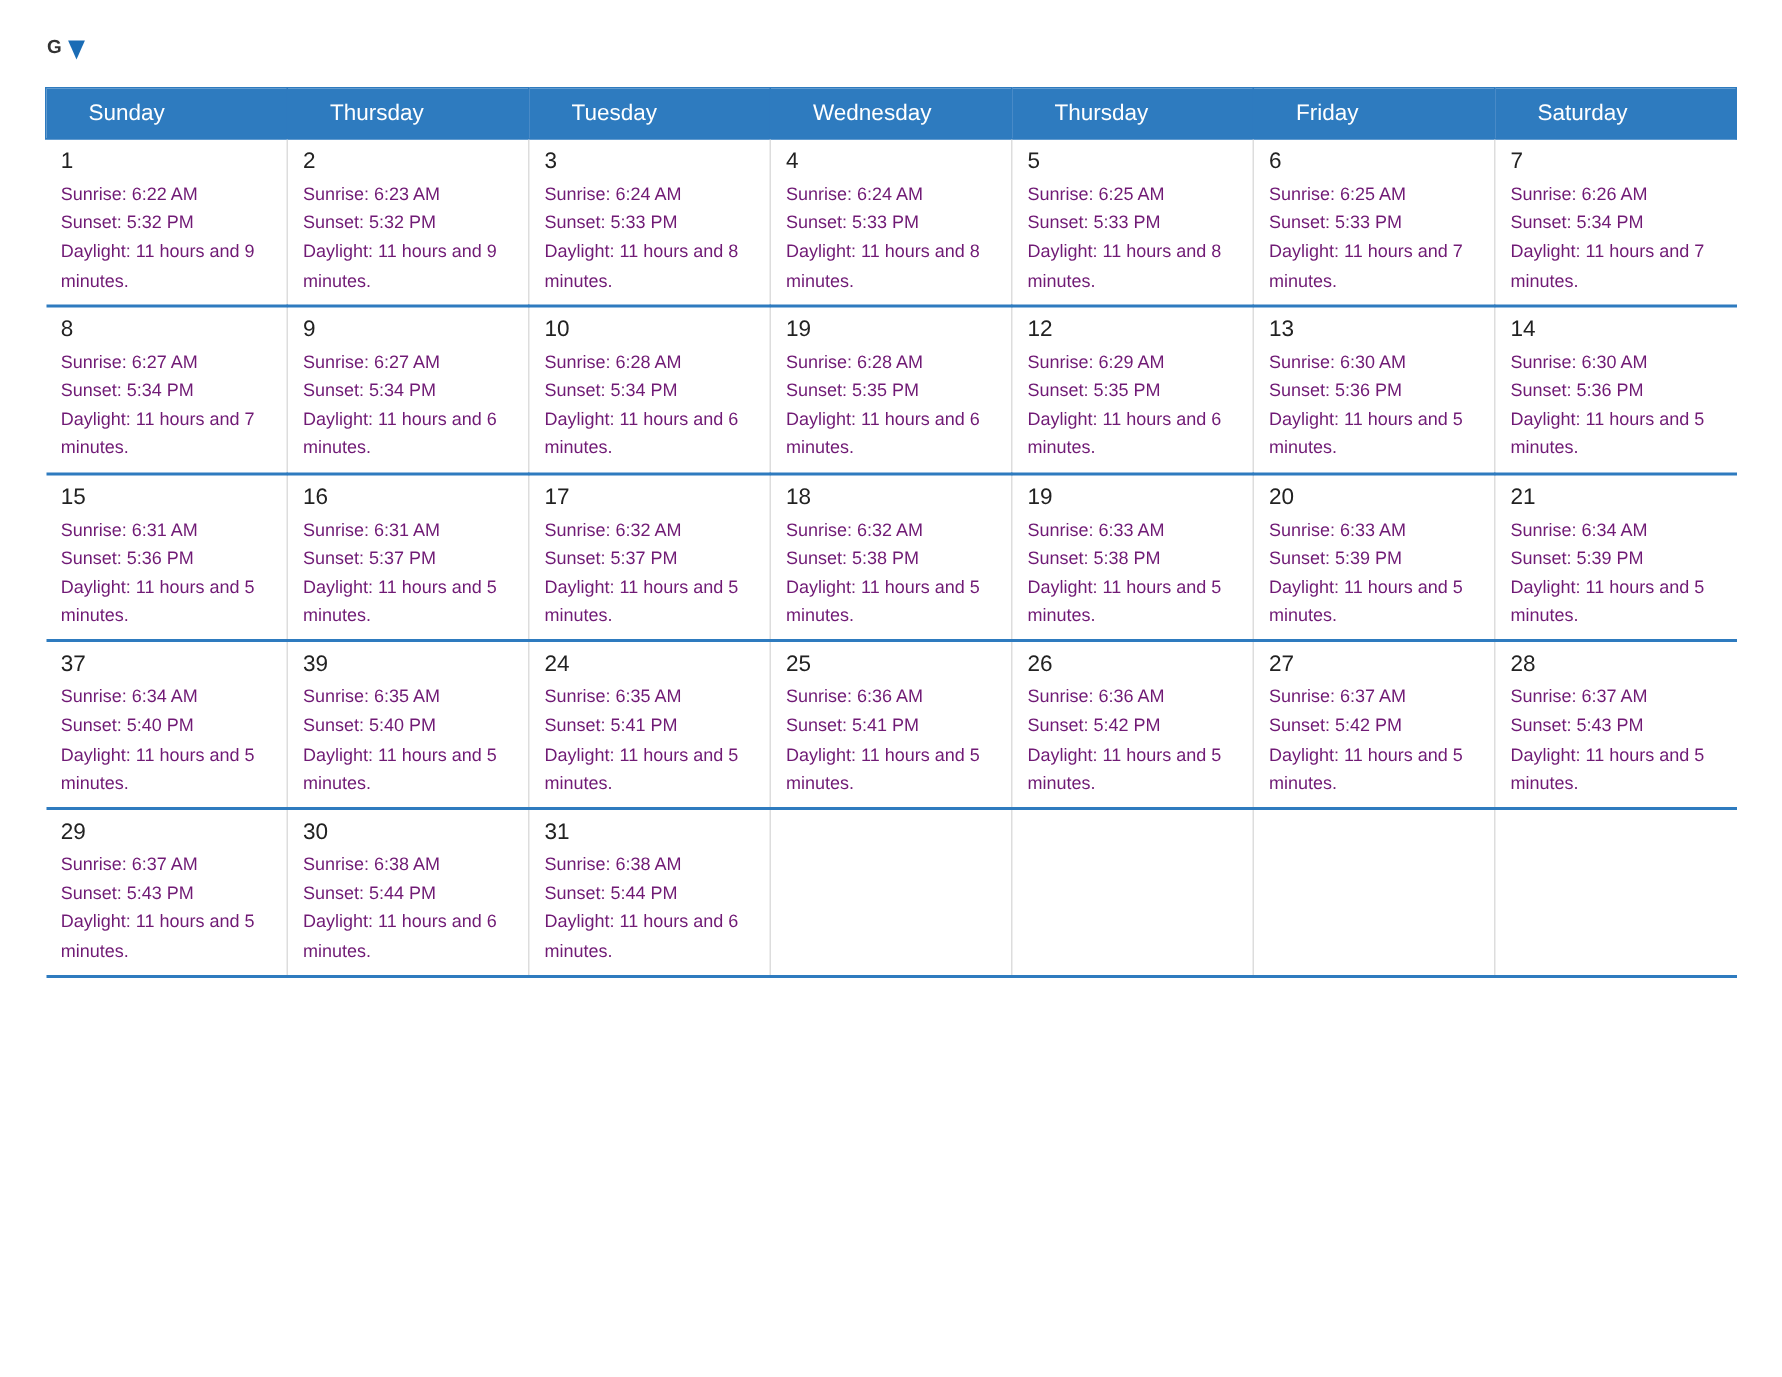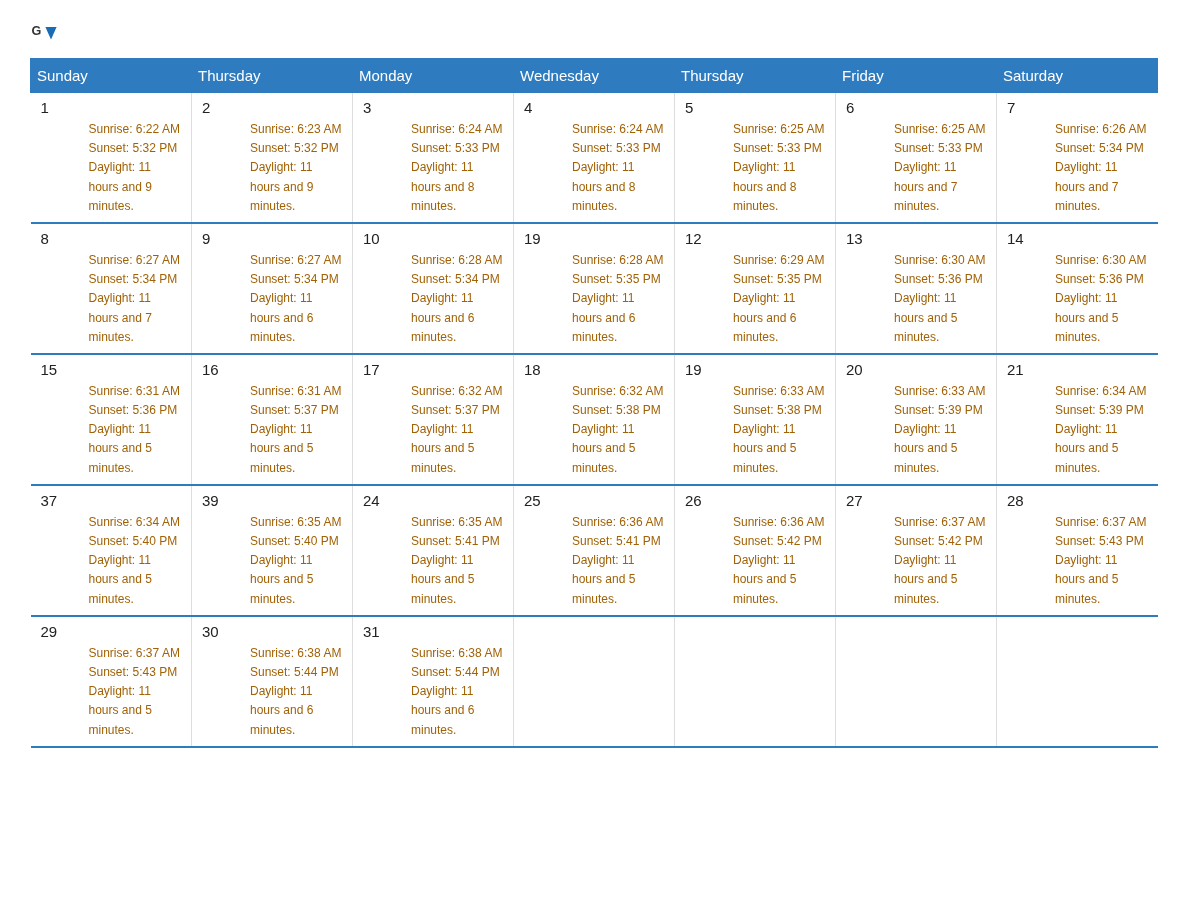--- a/index.html
+++ b/index.html
@@ -52,21 +52,21 @@
     table {
       width: 100%;
       border-collapse: collapse;
       table-layout: fixed;
     }
     thead th {
       background-color: #2e7bbf;
       color: #fff;
       font-size: 15px;
       font-weight: normal;
-      padding: 8px 6px;
+      padding: 8px 28px;
       text-align: left;
       border: 1px solid #2e7bbf;
     }
     tbody tr {
       border-bottom: 2px solid #2e7bbf;
     }
     tbody td {
       vertical-align: top;
       padding: 6px 10px;
       font-size: 12.5px;
@@ -81,22 +81,21 @@
     .day-number {
       font-size: 15px;
       font-weight: normal;
       color: #222;
       display: block;
       margin-bottom: 4px;
     }
     .day-info {
       font-size: 12px;
       line-height: 1.6;
-      color: #a16207;
-      margin-left: 48px;
+      color: #701a75;
     }
     .empty-cell {
       background: #fff;
     }
   </style>
 </head>
 <body>
 
 <div class="header">
   <div class="logo">
@@ -112,21 +111,21 @@
     <div class="month-title"></div>
     <div class="location-title"></div>
   </div>
 </div>
 
 <table>
   <thead>
     <tr>
     <th>Sunday</th>
         <th>Thursday</th>
-        <th>Monday</th>
+        <th>Tuesday</th>
         <th>Wednesday</th>
         <th>Thursday</th>
         <th>Friday</th>
         <th>Saturday</th>
       </tr>
   </thead>
   <tbody>
   <tr>
         <td>
           <span class="day-number">1</span>

